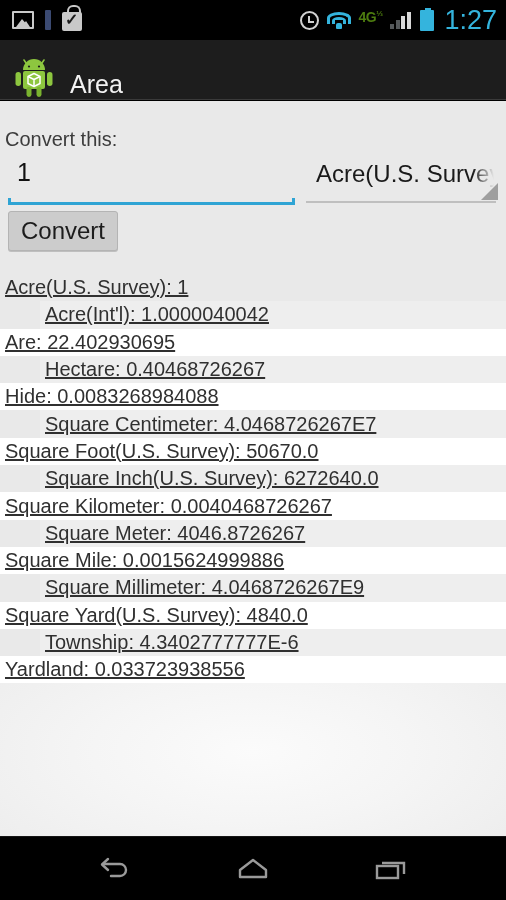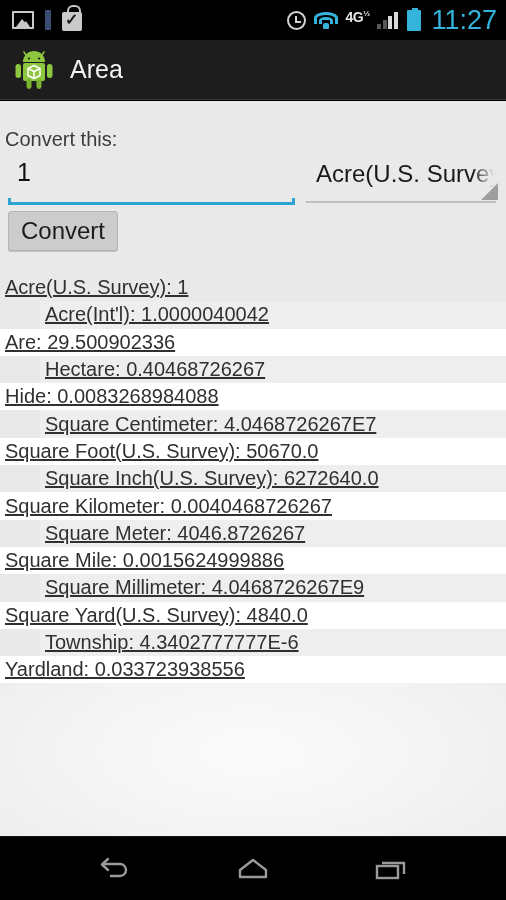--- a/index.html
+++ b/index.html
@@ -67,21 +67,21 @@
     border:3px solid #34b4dd; border-bottom:none; left:50%;
     transform:translateX(-50%);
   }
   .icon-wifi i.w1 { width:24px; height:12px; top:1px; }
   .icon-wifi i.w2 { width:14px; height:7px; top:6px; }
   .icon-wifi i.w3 {
     width:6px; height:6px; top:12px; border:none;
     background:#34b4dd; border-radius:2px 2px 1px 1px;
   }
   .icon-4g {
-    color:#e5e5e5; font-size:14px; font-weight:bold;
+    color:#4d7c0f; font-size:14px; font-weight:bold;
     letter-spacing:-0.5px; line-height:1; margin-bottom:6px;
   }
   .icon-4g sup { font-size:8px; }
   .icon-signal {
     width:22px; height:18px; display:flex; align-items:flex-end; gap:1.5px;
   }
   .icon-signal b { display:block; width:4px; background:#55595b; }
   .icon-signal b.on { background:#d8d8d8; }
   .icon-battery {
     width:14px; height:21px; border:2px solid #34b4dd;
@@ -92,21 +92,21 @@
     width:6px; height:3px; background:#34b4dd;
   }
   .sb-clock {
     color:#34b4dd; font-size:27px; font-weight:500;
     letter-spacing:0px; line-height:1; margin-left:2px;
   }
 
   
   .actionbar {
     position:absolute; top:40px; left:0; width:506px; height:60px;
-    background:#1d1d1d; display:flex; align-items:center;
+    background:#1d1d1d; display:flex; align-items:flex-end;
     border-bottom:1px solid #3a3a3a;
   }
   .app-icon { width:40px; height:42px; margin-left:14px; position:relative; }
   .app-title {
     color:#f2f2f2; font-size:25px; margin-left:16px; font-weight:400;
   }
 
   
   .content {
     position:absolute; top:101px; left:0; width:506px; height:735px;
@@ -202,21 +202,21 @@
           <i class="w3"></i>
       </span>
       <span class="icon-4g"><span>4G</span><sup>⅓</sup></span>
       <span class="icon-signal">
         <b style="height:5px"></b>
           <b style="height:9px"></b>
           <b class="on" style="height:13px"></b>
           <b class="on" style="height:17px"></b>
       </span>
       <span class="icon-battery"></span>
-      <span class="sb-clock">11:27</span>
+      <span class="sb-clock">1:27</span>
     </div>
   </div>
 
   <div class="actionbar">
     <span class="app-icon">
       <svg width="40" height="42" viewBox="0 0 40 42">
         <line x1="10" y1="3" x2="14" y2="9" stroke="#8dc63f" stroke-width="1.6" stroke-linecap="round"></line>
         <line x1="30" y1="3" x2="26" y2="9" stroke="#8dc63f" stroke-width="1.6" stroke-linecap="round"></line>
         <path d="M9 13a11 11 0 0 1 22 0z" fill="#8dc63f"></path>
         <circle cx="15" cy="9.5" r="1.1" fill="#1d1d1d"></circle>
@@ -254,21 +254,21 @@
     <button class="btn-convert">Convert</button>
 
     <div class="result-list">
         <div class="result-row first">
           <span>Acre(U.S. Survey): 1</span>
         </div>
         <div class="result-row even">
           <span>Acre(Int'l): 1.0000040042</span>
         </div>
         <div class="result-row odd">
-          <span>Are: 29.500902336</span>
+          <span>Are: 22.402930695</span>
         </div>
         <div class="result-row even">
           <span>Hectare: 0.40468726267</span>
         </div>
         <div class="result-row odd">
           <span>Hide: 0.0083268984088</span>
         </div>
         <div class="result-row even">
           <span>Square Centimeter: 4.0468726267E7</span>
         </div>

